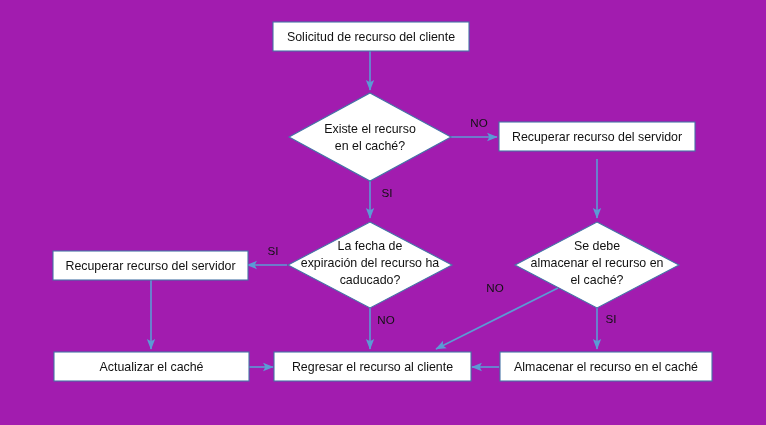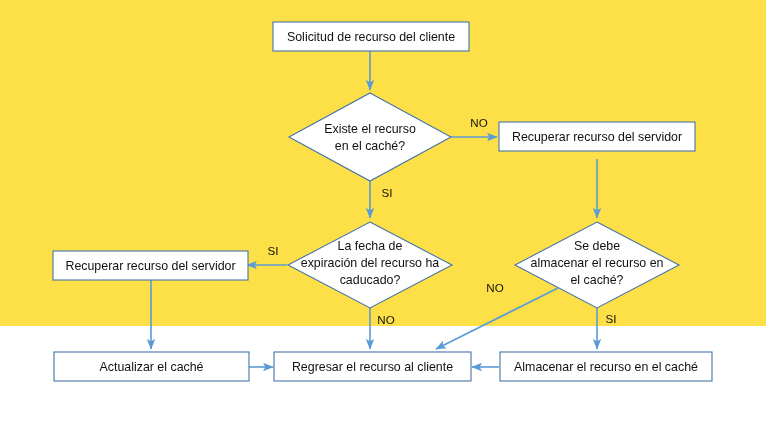--- a/index.html
+++ b/index.html
@@ -9,22 +9,22 @@
   }
   body {
     width: 766px;
     height: 425px;
     overflow: hidden;
     font-family: "Liberation Sans", sans-serif;
   }
   #flowchart-canvas {
     position: relative;
     width: 766px;
-    height: 326px;
-    background: #fde047;
+    height: 425px;
+    background: #a21caf;
     text-align: right;
   }
   svg.flow-svg {
     position: absolute;
     left: 0;
     top: 0;
     width: 766px;
     height: 425px;
   }
   .node-shape {

